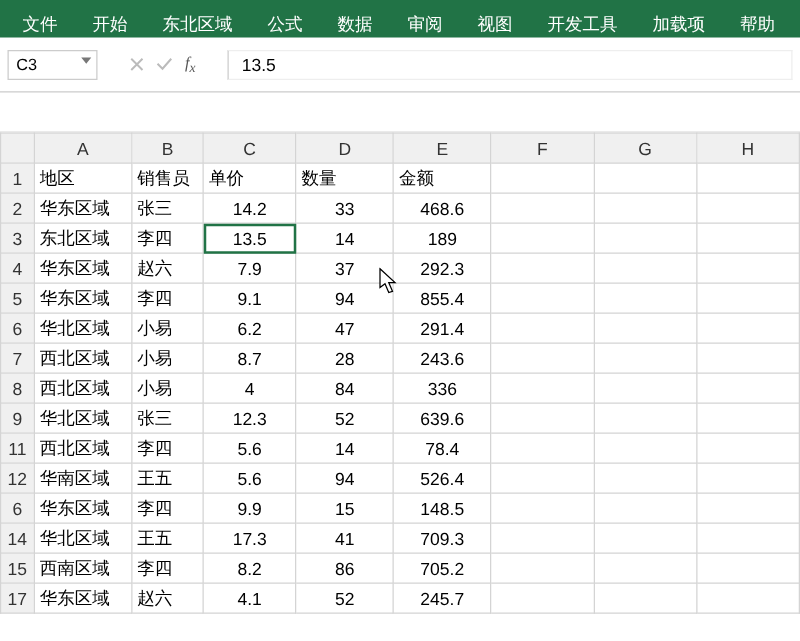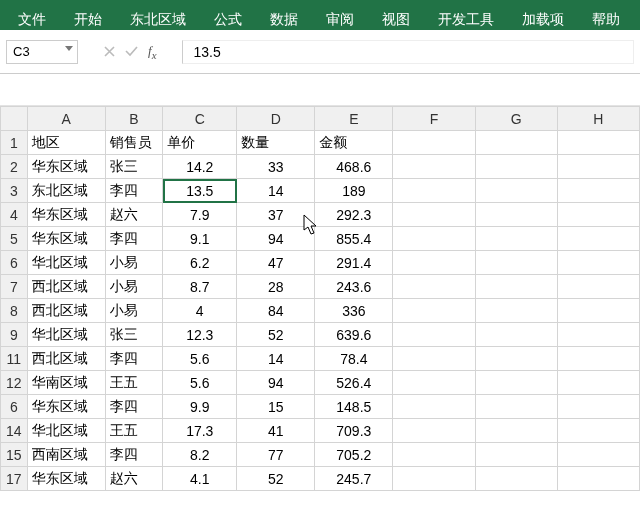--- a/index.html
+++ b/index.html
@@ -313,21 +313,21 @@
           <td class="num">709.3</td>
           <td class="txt"></td>
           <td class="txt"></td>
           <td class="txt"></td>
         </tr>
         <tr>
           <th class="rowhdr">15</th>
           <td class="txt">西南区域</td>
           <td class="txt">李四</td>
           <td class="num">8.2</td>
-          <td class="num">77</td>
+          <td class="num">86</td>
           <td class="num">705.2</td>
           <td class="txt"></td>
           <td class="txt"></td>
           <td class="txt"></td>
         </tr>
         <tr>
           <th class="rowhdr">17</th>
           <td class="txt">华东区域</td>
           <td class="txt">赵六</td>
           <td class="num">4.1</td>

